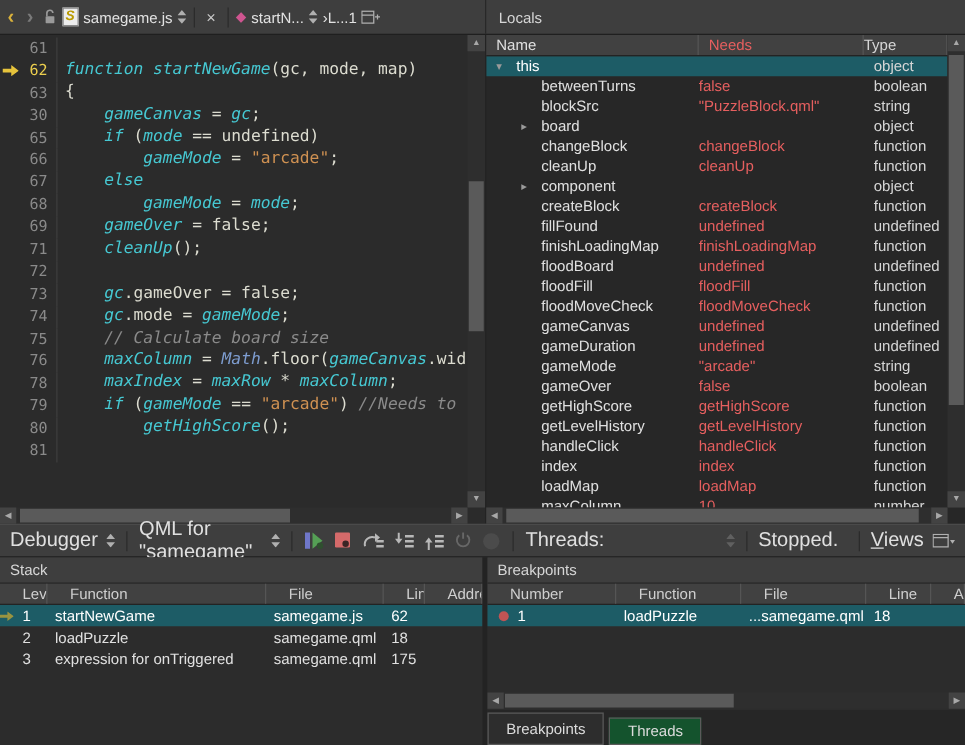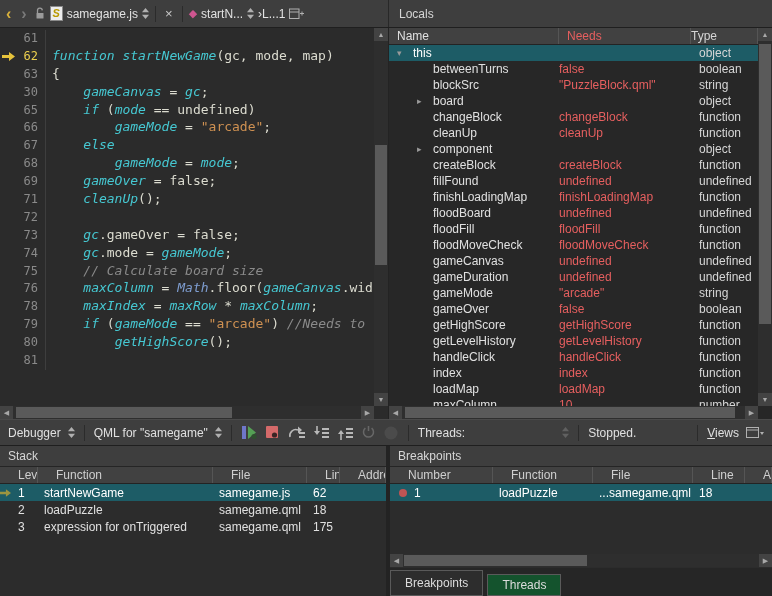--- a/index.html
+++ b/index.html
@@ -53,21 +53,21 @@
   .trow{display:flex;height:16px;align-items:center;font-size:12px}
   .trow.sel{background:#1d5c66;color:#fff}
   .c-name{width:170px;flex:none;display:flex;align-items:center;color:#e0e0e0;overflow:hidden;white-space:nowrap}
   .trow.sel .c-name{color:#fff}
   .expander{width:16px;flex:none;color:#9a9a9a;font-size:9px;text-align:left}
   .c-value{width:132px;flex:none;color:#e65f5f;overflow:hidden;white-space:nowrap}
   .c-type{flex:1;color:#d6d6d6;overflow:hidden;white-space:nowrap;padding-left:8px}
   .lh .c-type{padding-left:0}
 
   
-  .debugbar{position:absolute;left:0;top:419px;width:772px;height:27px;background:#3e3e3e;border-top:1px solid #4a4a4a;border-bottom:1px solid #1f1f1f;display:flex;align-items:center;font-size:12px;gap:7px;padding:0 8px;color:#e0e0e0}
+  .debugbar{position:absolute;left:0;top:419px;width:772px;height:27px;background:#3e3e3e;border-top:1px solid #4a4a4a;border-bottom:1px solid #1f1f1f;display:flex;align-items:center;font-size:16px;gap:7px;padding:0 8px;color:#e0e0e0}
   .dim{opacity:.45}
   .spacer{flex:1}
   .views{display:inline-block}
   .views::first-letter{text-decoration:underline}
 
   
   .bottom{position:absolute;left:0;top:446px;width:628px;height:150px;background:#2c2c2c}
   .stackp{position:absolute;left:0;top:0;width:386px;height:150px;background:#2c2c2c}
   .bpp{position:absolute;left:390px;top:0;width:382px;height:150px;background:#2c2c2c}
   .vsplit{position:absolute;left:386px;top:0;width:4px;height:150px;background:#232323}

